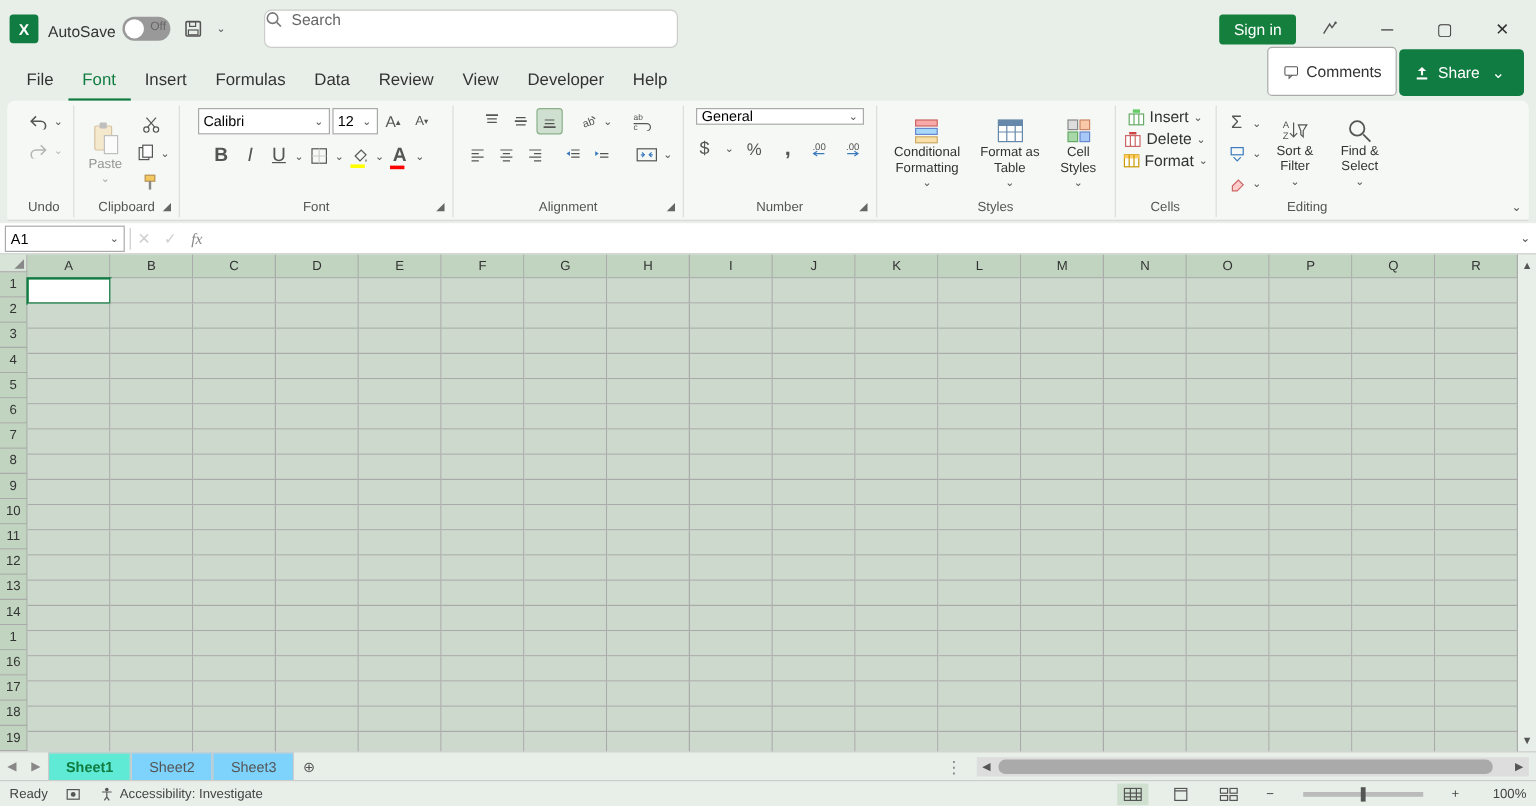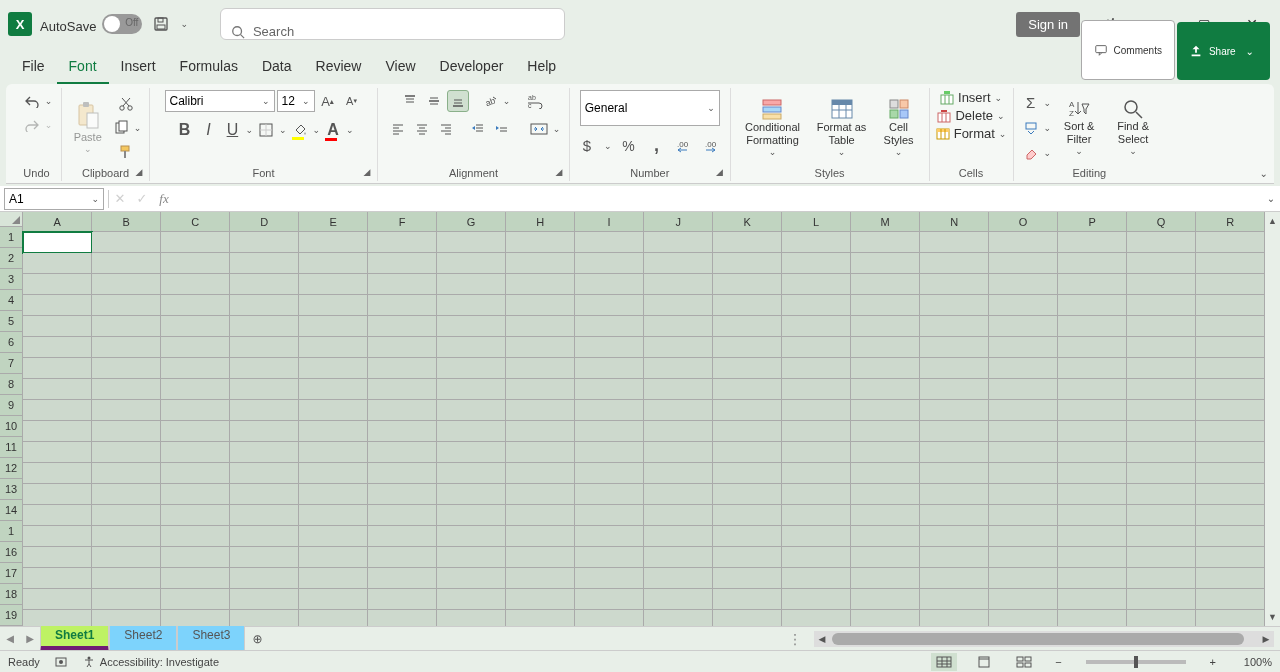--- a/index.html
+++ b/index.html
@@ -6,49 +6,49 @@
 body { width: 1280px; height: 672px; background: #e8efe8; overflow: hidden; display: flex; flex-direction: column; }
 
 
 .titlebar { height: 48px; display: flex; align-items: center; padding: 0 8px; gap: 8px; }
 .app-icon { width: 24px; height: 24px; background: #107c41; border-radius: 3px; display: flex; align-items: center; justify-content: center; color: white; font-weight: bold; font-size: 13px; }
 .autosave { display: flex; align-items: flex-end; gap: 6px; font-size: 13px; color: #333; }
 .toggle { width: 40px; height: 20px; background: #999; border-radius: 10px; position: relative; }
 .toggle::after { content: ""; position: absolute; width: 16px; height: 16px; background: #fff; border-radius: 50%; top: 2px; left: 2px; }
 .toggle-label { font-size: 10px; color: #666; position: absolute; right: 4px; top: 3px; }
 .doc-title { font-size: 13px; color: #333; margin-left: 6px; }
-.search-box { flex: 0 0 345px; margin-left: 24px; height: 32px; background: #fff; border: 1px solid #ccc; border-radius: 6px; display: flex; align-items: flex-end; padding: 0 10px; gap: 8px; color: #666; font-size: 13px; }
+.search-box { flex: 0 0 345px; margin-left: 24px; height: 32px; background: #fff; border: 1px solid #ccc; border-radius: 6px; display: flex; align-items: flex-start; padding: 0 0; gap: 8px; color: #666; font-size: 13px; }
 .tb-spacer { flex: 1; }
-.signin { background: #737373; color: #fff; padding: 5px 12px; font-size: 13px; border-radius: 3px; }
+.signin { background: #15803d; color: #fff; padding: 5px 12px; font-size: 13px; border-radius: 3px; }
 .winbtn { width: 40px; height: 32px; display: flex; align-items: center; justify-content: center; color: #333; font-size: 14px; }
 
 
 .tabs { height: 36px; display: flex; align-items: flex-end; padding: 0 10px; gap: 2px; }
 .tab { padding: 8px 12px; font-size: 14px; color: #333; cursor: pointer; }
 .tab.active { color: #107c41; border-bottom: 2px solid #107c41; }
 .tabs-spacer { flex: 1; }
-.comments-btn, .share-btn { display: flex; align-items: center; gap: 6px; font-size: 10px; padding: 22px 12px; border-radius: 4px; margin-bottom: 4px; }
+.comments-btn, .share-btn { display: flex; align-items: center; gap: 6px; font-size: 13px; padding: 12px 12px; border-radius: 4px; margin-bottom: 4px; }
 .comments-btn { border: 1px solid #aaa; background: #fff; color: #333; }
 .share-btn { background: #107c41; color: #fff; }
 .share-chevron { padding: 0 4px; }
 
 
 .ribbon { height: 100px; background: #f5f8f5; border-bottom: 1px solid #ccc; display: flex; align-items: stretch; padding: 4px 6px 2px 6px; margin: 0 6px; border-radius: 6px 6px 0 0; position: relative; }
 .group { display: flex; flex-direction: column; align-items: center; justify-content: space-between; padding: 2px 6px; border-right: 1px solid #ddd; }
 .group:last-child { border-right: none; }
 .group-body { flex: 1; display: flex; align-items: center; gap: 4px; }
 .group-label { font-size: 11px; color: #555; text-align: center; padding-top: 2px; position: relative; width: 100%; }
 .dlg-launcher { position: absolute; right: -2px; bottom: 0; width: 12px; height: 12px; font-size: 9px; color: #666; }
 .rbtn { display: flex; align-items: center; justify-content: center; padding: 3px; border-radius: 3px; color: #555; min-width: 22px; min-height: 22px; }
 .bigbtn { display: flex; flex-direction: column; align-items: center; justify-content: center; font-size: 11px; color: #333; padding: 2px 4px; text-align: center; line-height: 1.2; }
 .rowcol { display: flex; flex-direction: column; gap: 2px; }
 .rowline { display: flex; gap: 2px; align-items: center; }
 .font-name { width: 110px; height: 22px; border: 1px solid #aaa; background: #fff; font-size: 12px; padding: 0 4px; display: flex; align-items: center; justify-content: space-between; }
 .font-size { width: 38px; height: 22px; border: 1px solid #aaa; background: #fff; font-size: 12px; padding: 0 4px; display: flex; align-items: center; justify-content: space-between; }
-.num-format { width: 140px; height: 36px; border: 1px solid #aaa; background: #fff; font-size: 12px; padding: 0 4px; display: flex; align-items: center; justify-content: space-between; }
+.num-format { width: 140px; height: 14px; border: 1px solid #aaa; background: #fff; font-size: 12px; padding: 0 4px; display: flex; align-items: center; justify-content: space-between; }
 .chev { font-size: 9px; color: #555; }
 .align-btn { width: 22px; height: 20px; }
 .align-btn.active { background: #d0e0d0; border: 1px solid #8ab08a; }
 .color-bar { position: relative; }
 .color-underline { position: absolute; bottom: 1px; left: 3px; right: 7px; height: 3px; }
 .cells-row { display: flex; align-items: center; gap: 4px; font-size: 13px; color: #333; }
 .ribbon-collapse { position: absolute; right: 6px; bottom: 4px; font-size: 10px; color: #555; }
 
 
 .fbar { height: 26px; display: flex; align-items: center; background: #fff; border-bottom: 1px solid #ccc; margin-top: 2px; }
@@ -71,21 +71,21 @@
 .cellrow { height: 21px; display: flex; }
 .cell { width: 69px; border-right: 1px solid #aaa; border-bottom: 1px solid #aaa; background: #cdd9cd; }
 .cell.active { background: #fff; outline: 2px solid #107c41; outline-offset: -1px; }
 .vscroll { width: 18px; background: #e8efe8; display: flex; flex-direction: column; }
 .vscroll-up, .vscroll-down { height: 18px; text-align: center; font-size: 9px; color: #555; line-height: 18px; }
 
 
 .sheetbar { height: 24px; display: flex; align-items: center; background: #e8efe8; border-top: 1px solid #ccc; font-size: 12px; }
 .sheet-nav { width: 20px; text-align: center; color: #888; font-size: 10px; }
 .sheet-tab { padding: 4px 14px; background: #7dd3fc; border: 1px solid #ccc; border-bottom: none; color: #555; }
-.sheet-tab.active { background: #bef264; font-weight: 600; border-bottom: 8px solid #701a75; color: #107c41; }
+.sheet-tab.active { background: #5eead4; font-weight: 600; border-bottom: 1px solid #701a75; color: #107c41; }
 .add-sheet { width: 24px; text-align: center; color: #555; }
 .sheetbar-spacer { flex: 1; }
 .hscroll { flex: 0 0 460px; height: 16px; background: #ddd; margin: 0 6px; border-radius: 0; position: relative; }
 .hscroll-thumb { position: absolute; left: 18px; right: 30px; top: 2px; bottom: 2px; background: #aaa; border-radius: 6px; }
 .hscroll-l, .hscroll-r { position: absolute; top: 0; width: 16px; height: 16px; text-align: center; font-size: 9px; color: #555; line-height: 16px; }
 .hscroll-l { left: 0; } .hscroll-r { right: 0; }
 
 
 .statusbar { height: 22px; display: flex; align-items: center; background: #e8efe8; border-top: 1px solid #ccc; font-size: 11px; color: #444; padding: 0 8px; gap: 14px; }
 .statusbar .spacer { flex: 1; }

